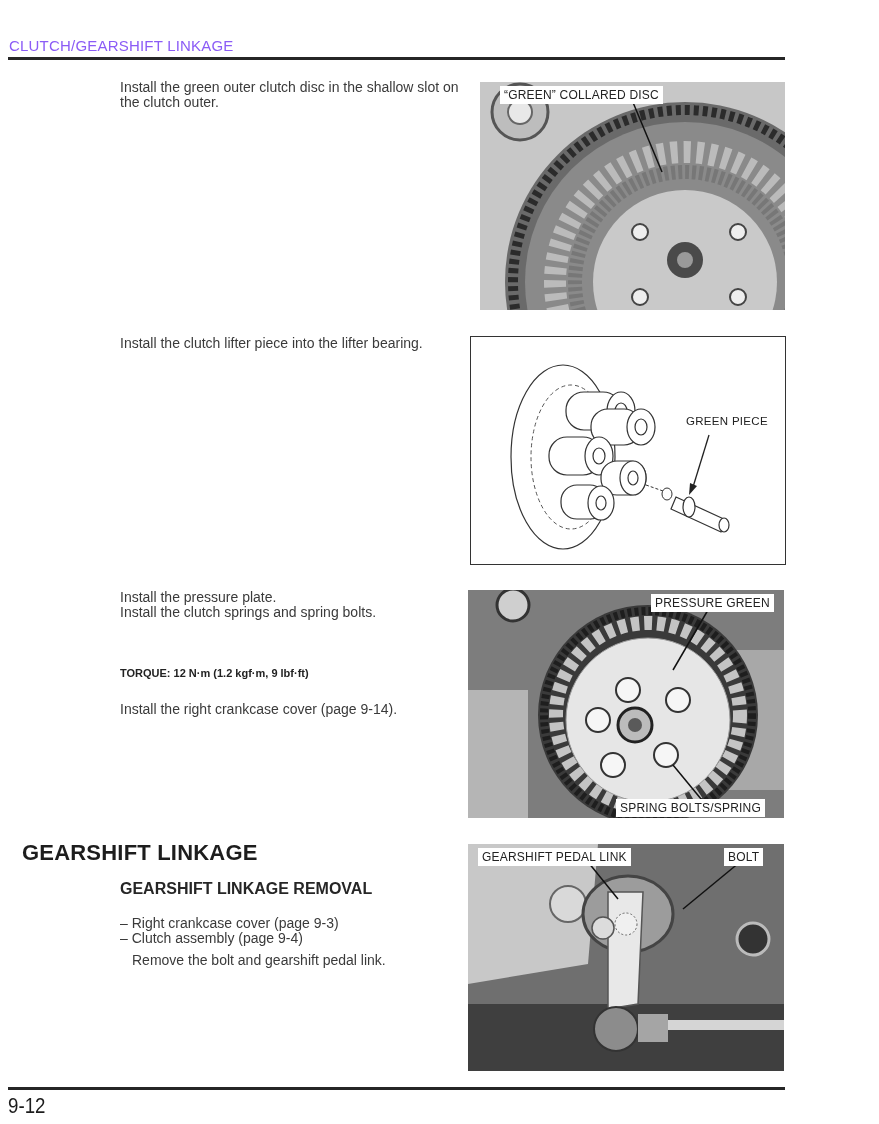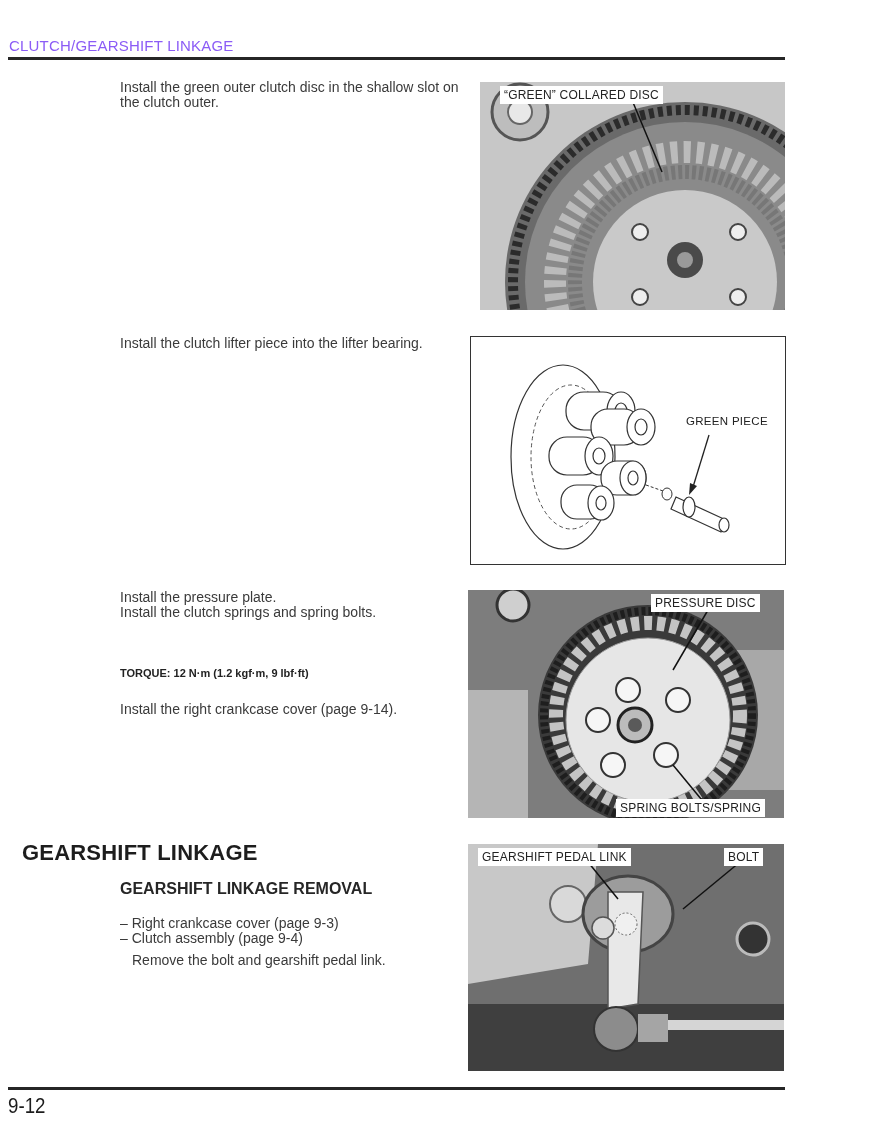--- a/index.html
+++ b/index.html
@@ -110,21 +110,21 @@
       <circle cx="210" cy="110" r="12"></circle>
       <circle cx="130" cy="130" r="12"></circle>
       <circle cx="145" cy="175" r="12"></circle>
       <circle cx="198" cy="165" r="12"></circle>
     </g>
     <circle cx="167" cy="135" r="17" fill="#bcbcbc" stroke="#222" stroke-width="3"></circle>
     <circle cx="167" cy="135" r="7" fill="#5a5a5a"></circle>
     <line x1="240" y1="20" x2="205" y2="80" stroke="#111" stroke-width="1.5"></line>
     <line x1="238" y1="215" x2="205" y2="175" stroke="#111" stroke-width="1.5"></line>
   </svg>
-  <span class="callout" style="left:183px; top:4px;">PRESSURE DISC</span>
+  <span class="callout" style="left:183px; top:4px;">PRESSURE GREEN</span>
   <span class="callout" style="left:148px; top:209px;">SPRING BOLTS/SPRING</span>
 </div>
 
 <div class="abs section-title" style="left:22px; top:840px;">GEARSHIFT LINKAGE</div>
 <div class="abs subsection-title" style="left:120px; top:880px;">GEARSHIFT LINKAGE REMOVAL</div>
 
 <div class="abs body-text" style="left:120px; top:916px; width:340px;">
   <ul class="bullets">
     <li>– Right crankcase cover (page 9-3)</li>
     <li>– Clutch assembly (page 9-4)</li>

